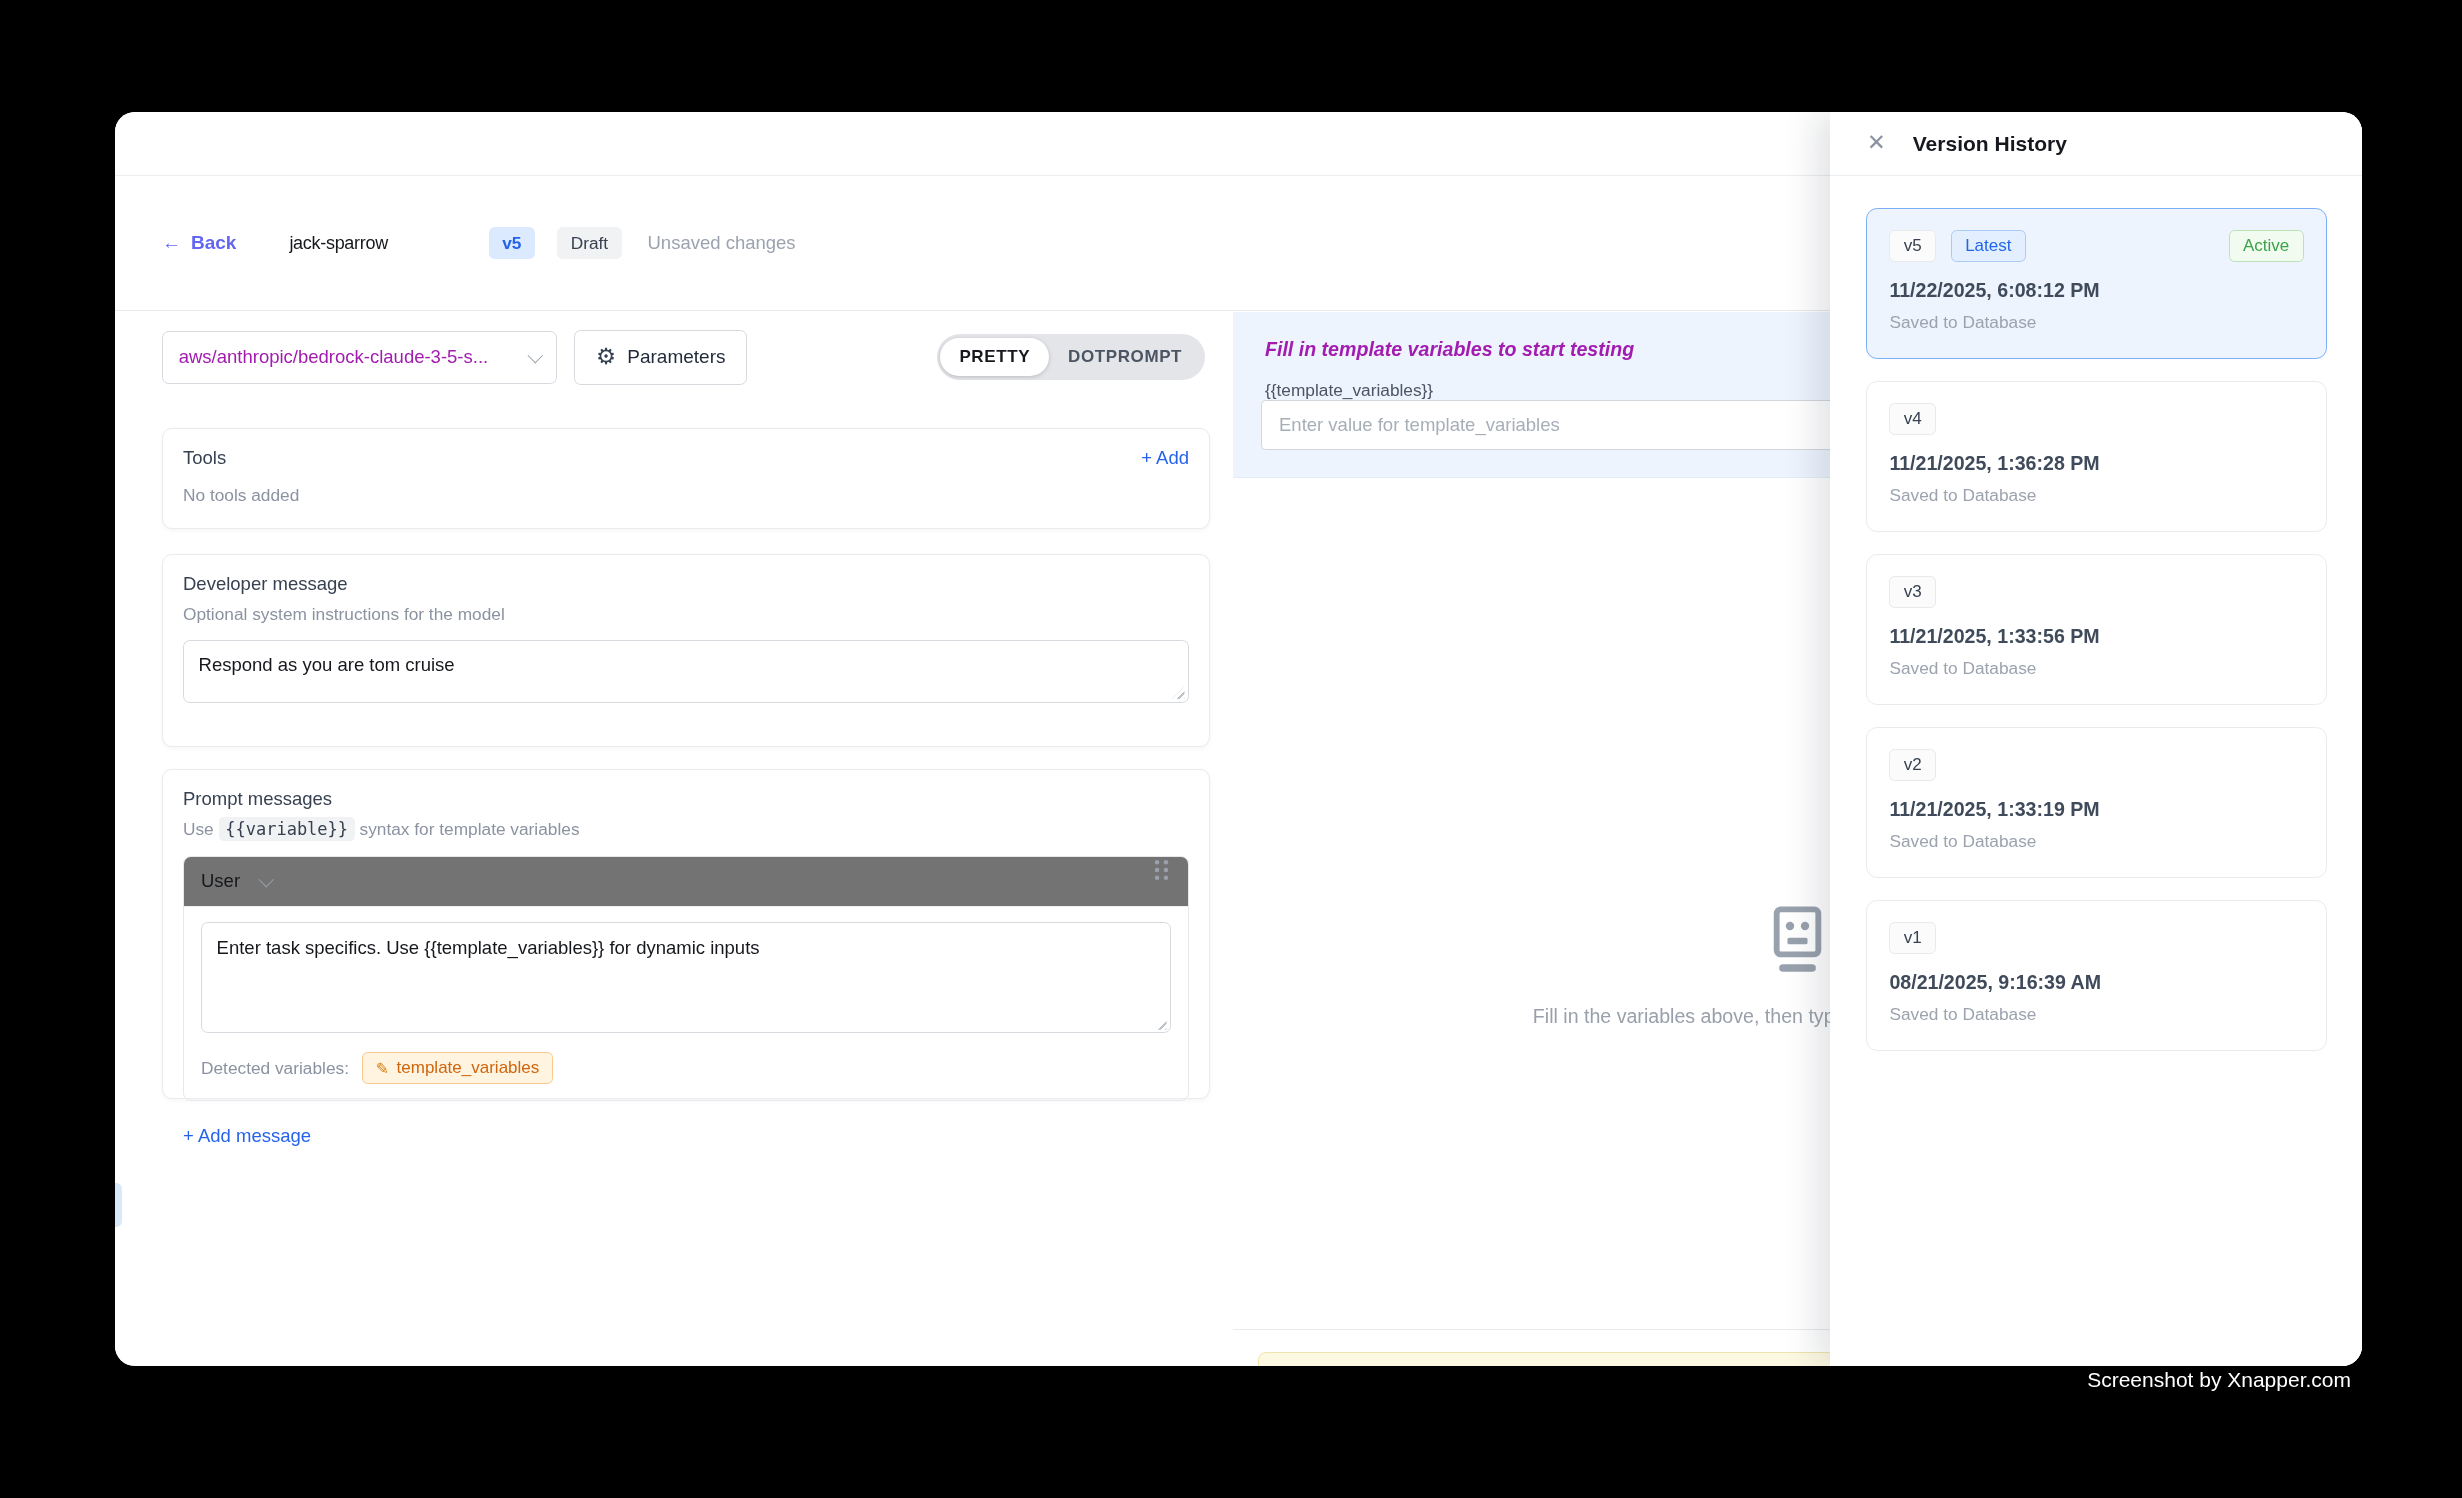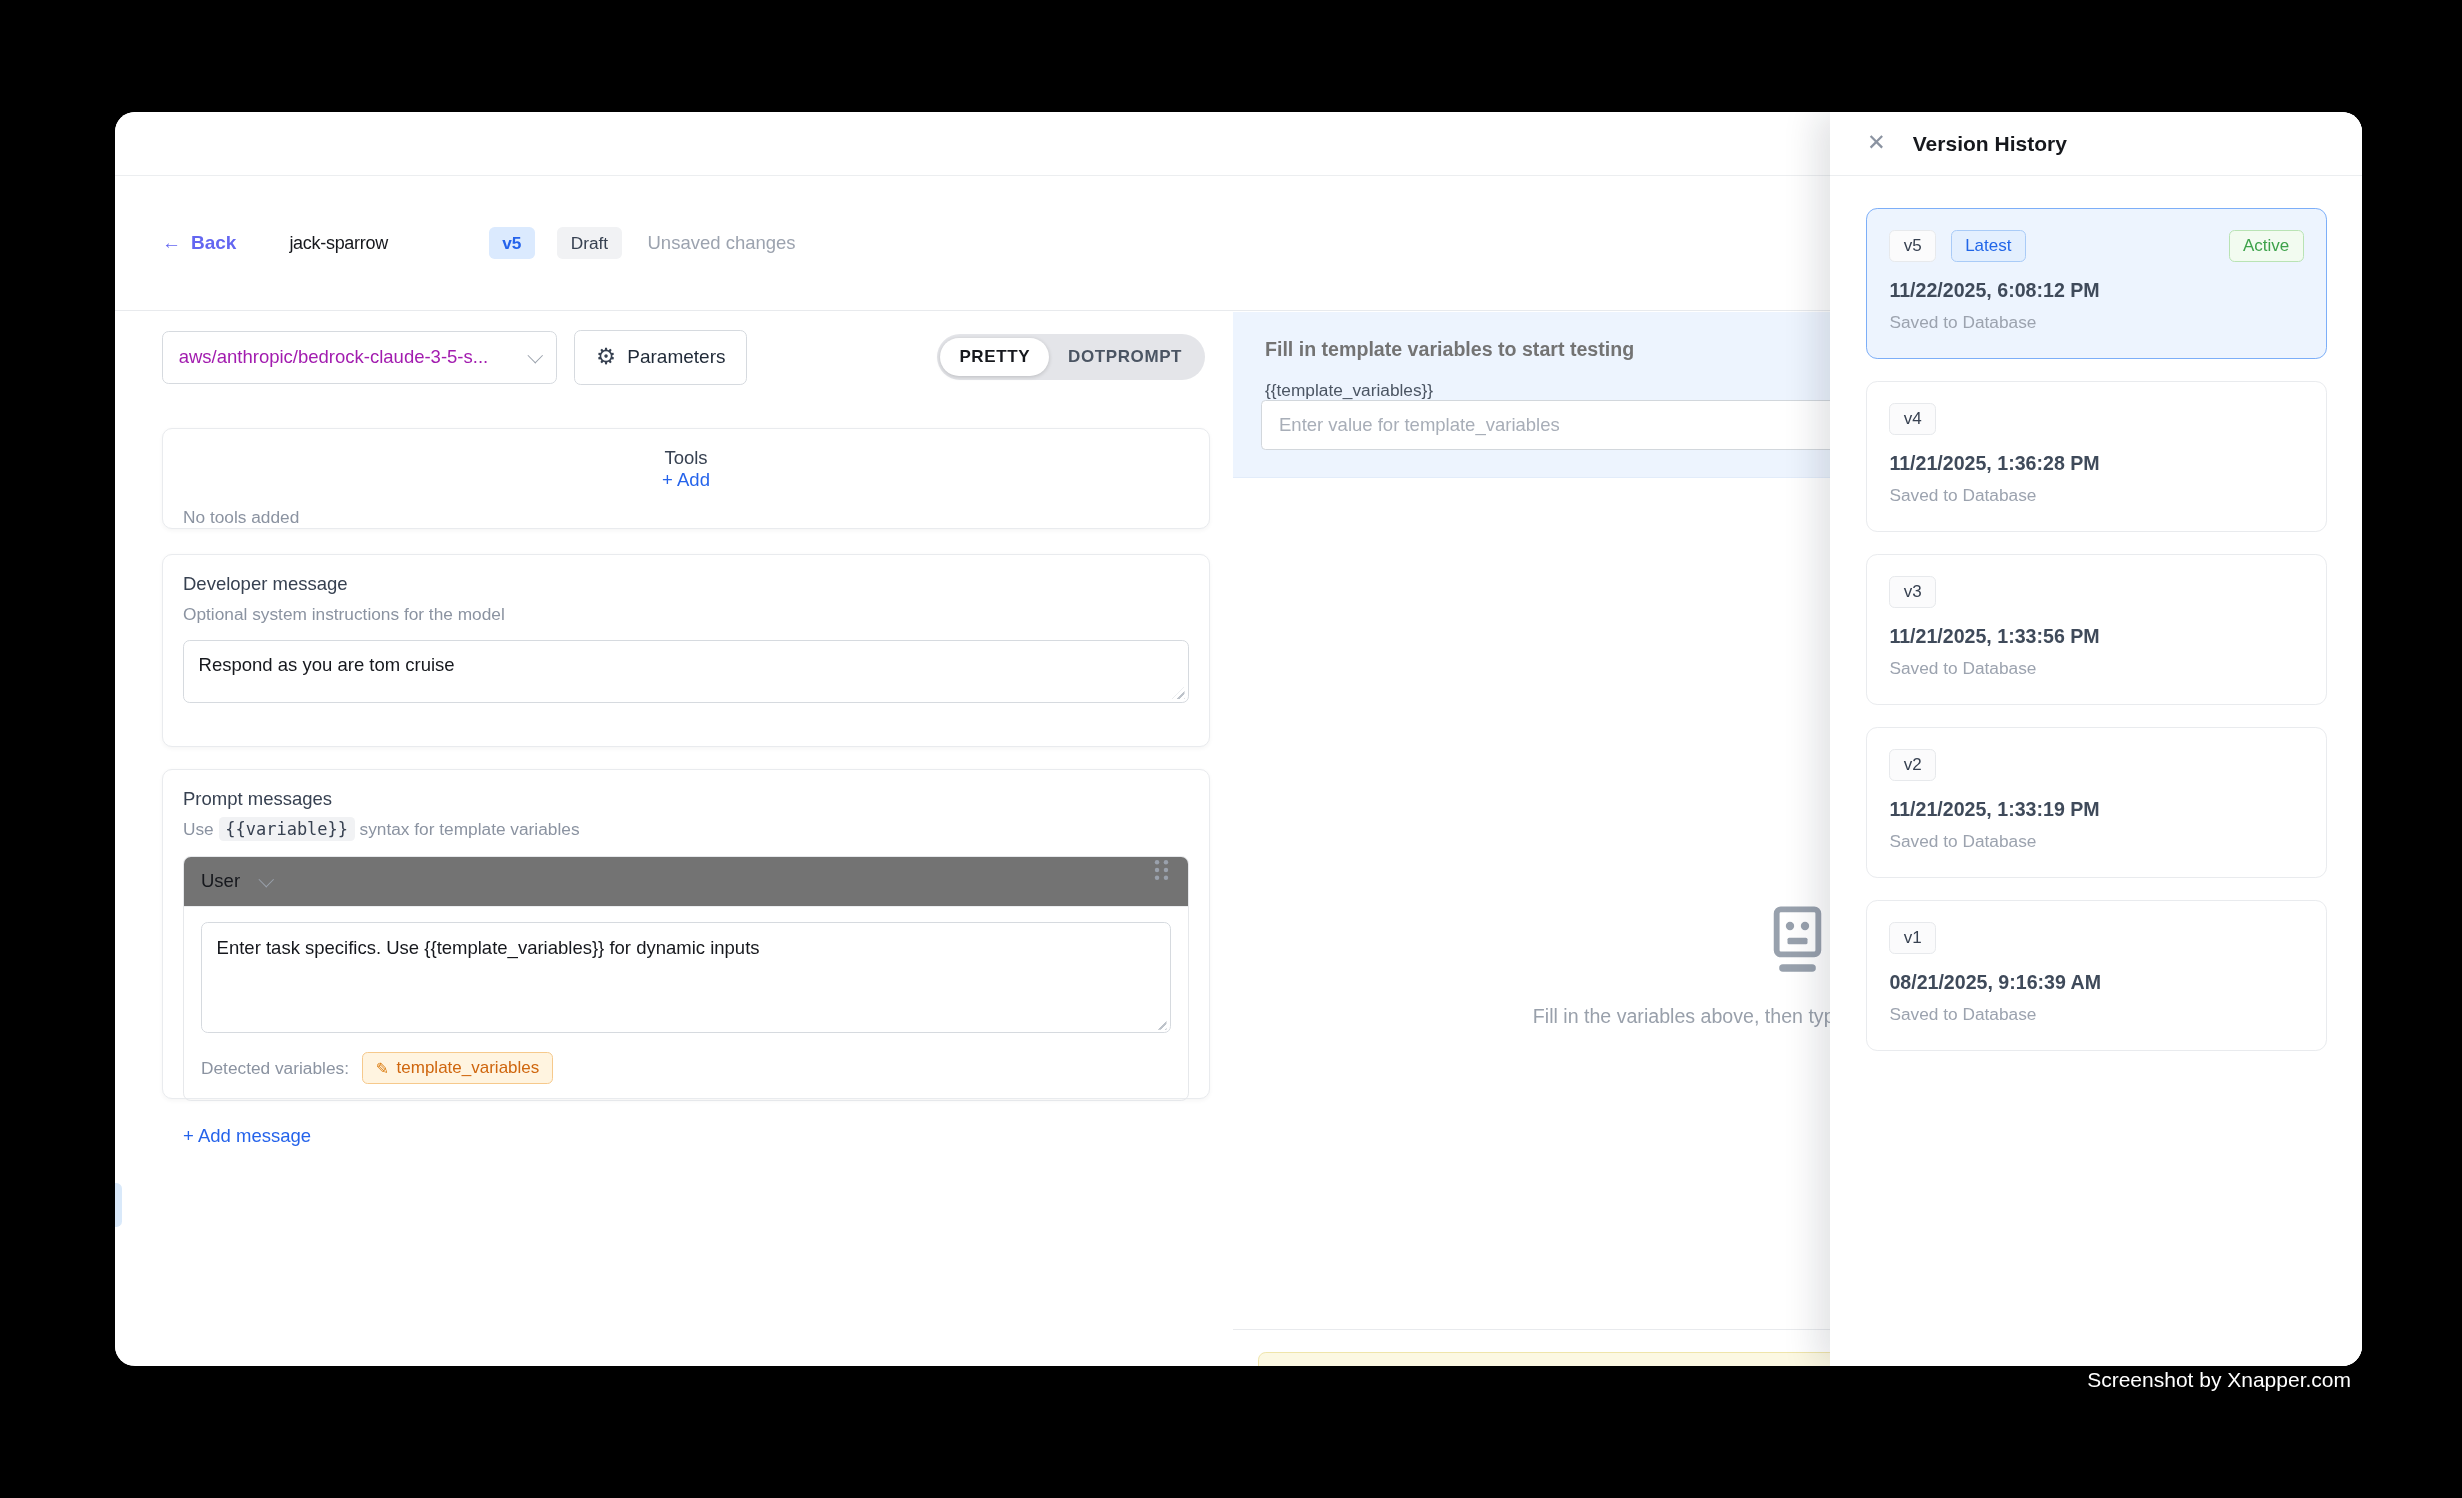--- a/index.html
+++ b/index.html
@@ -32,21 +32,21 @@
   .seg{font-size:17px;font-weight:700;letter-spacing:0.6px;padding:9px 19px;border-radius:559px;color:#4b5563;cursor:pointer;}
   .seg.active{background:#fff;color:#16181d;box-shadow:0 1.1px 4.5px rgba(0,0,0,.18);}
   
   .left-pane{position:absolute;left:0;top:290px;width:1118px;height:963px;border-right:1.1px solid #e8eaed;background:#fff;}
   .card{position:absolute;left:47px;width:1048px;background:#fff;border:1.1px solid #e9ebee;border-radius:10px;
     box-shadow:0 1.1px 4.5px rgba(0,0,0,.04);box-sizing:border-box;padding:18px 20px;}
   .card-title{font-size:18.5px;color:#374151;font-weight:500;}
   .muted{color:#8b93a1;font-size:17.3px;}
   .link-blue{color:#2563eb;font-size:18.5px;font-weight:500;cursor:pointer;}
   .tools-card{top:26px;height:101px;}
-  .tools-head{display:flex;justify-content:space-between;align-items:center;flex-direction:column;}
+  .tools-head{display:flex;justify-content:space-between;align-items:center;}
   .dev-card{top:152px;height:193px;}
   .textarea-wrap{position:relative;}
   textarea{width:100%;box-sizing:border-box;border:1.1px solid #d6dadf;border-radius:6.7px;font-family:"Liberation Sans",sans-serif;
     font-size:18.5px;color:#16181d;padding:13.4px 14.6px;resize:none;outline:none;background:#fff;}
   .grip{position:absolute;right:4.5px;bottom:5.6px;width:12.3px;height:12.3px;
     background:repeating-linear-gradient(135deg,transparent 0 2.8px,#b6bcc4 2.8px 4.5px);
     clip-path:polygon(100% 0,100% 100%,0 100%);opacity:.9;}
   .prompt-card{top:367px;height:330px;}
   .code-chip{font-family:"DejaVu Sans Mono",monospace;background:#f1f2f4;border-radius:4.5px;padding:1.7px 6.7px;
     font-size:17px;color:#374151;}
@@ -57,21 +57,21 @@
   .drag{margin-left:auto;cursor:grab;display:flex;}
   .msg-body{padding:15.7px 17px 13.4px;}
   .msg-foot{display:flex;align-items:center;gap:13.4px;padding:3.4px 17px 15.7px;}
   .var-chip{display:inline-flex;align-items:center;gap:7.8px;background:#fff4e0;border:1.1px solid #f6c98c;
     border-radius:5.6px;padding:5px 12.3px;font-size:17px;color:#cf660e;font-weight:500;cursor:pointer;}
   .pencil{font-size:15.7px;color:#d97708;}
   
   .right-pane{position:absolute;left:1118px;top:200px;width:1129px;height:1054px;background:#fff;}
   .var-fill{position:absolute;left:0;top:0;width:100%;height:166px;background:#edf4fe;border-bottom:1.1px solid #e2ecfa;
     padding:26px 0 0 32px;box-sizing:border-box;}
-  .var-fill h2{margin:0;font-size:19.6px;color:#737373;font-weight:700;}
+  .var-fill h2{margin:0;font-size:19.6px;color:#a21caf;font-weight:700;font-style:italic;}
   .var-label{margin-top:19px;font-size:17.3px;color:#4b5563;font-weight:500;}
   .var-input{position:absolute;left:28px;top:88px;width:757px;height:50px;border:1.1px solid #d2d7dc;border-radius:4.5px;
     font-size:18.5px;color:#16181d;padding:2px 17px;box-sizing:border-box;outline:none;font-family:"Liberation Sans",sans-serif;}
   .var-input::placeholder{color:#a8aeb8;}
   .empty-state{position:absolute;left:0;top:593px;width:100%;text-align:center;}
   .empty-state .txt{margin-top:26px;font-size:19.6px;color:#99a0ab;white-space:nowrap;}
   .bottom-divider{position:absolute;left:0;top:1017px;width:100%;border-top:1.1px solid #e8eaed;}
   .warning{position:absolute;left:24.6px;top:1040px;width:757px;box-sizing:border-box;background:#fcf8e2;
     border:1.1px solid #efe5ab;border-radius:7.8px;padding:18px 22.4px;}
   .notch{position:absolute;left:0;top:1071px;width:6.7px;height:44px;background:#d9e9fa;border-radius:0 5.6px 5.6px 0;}

